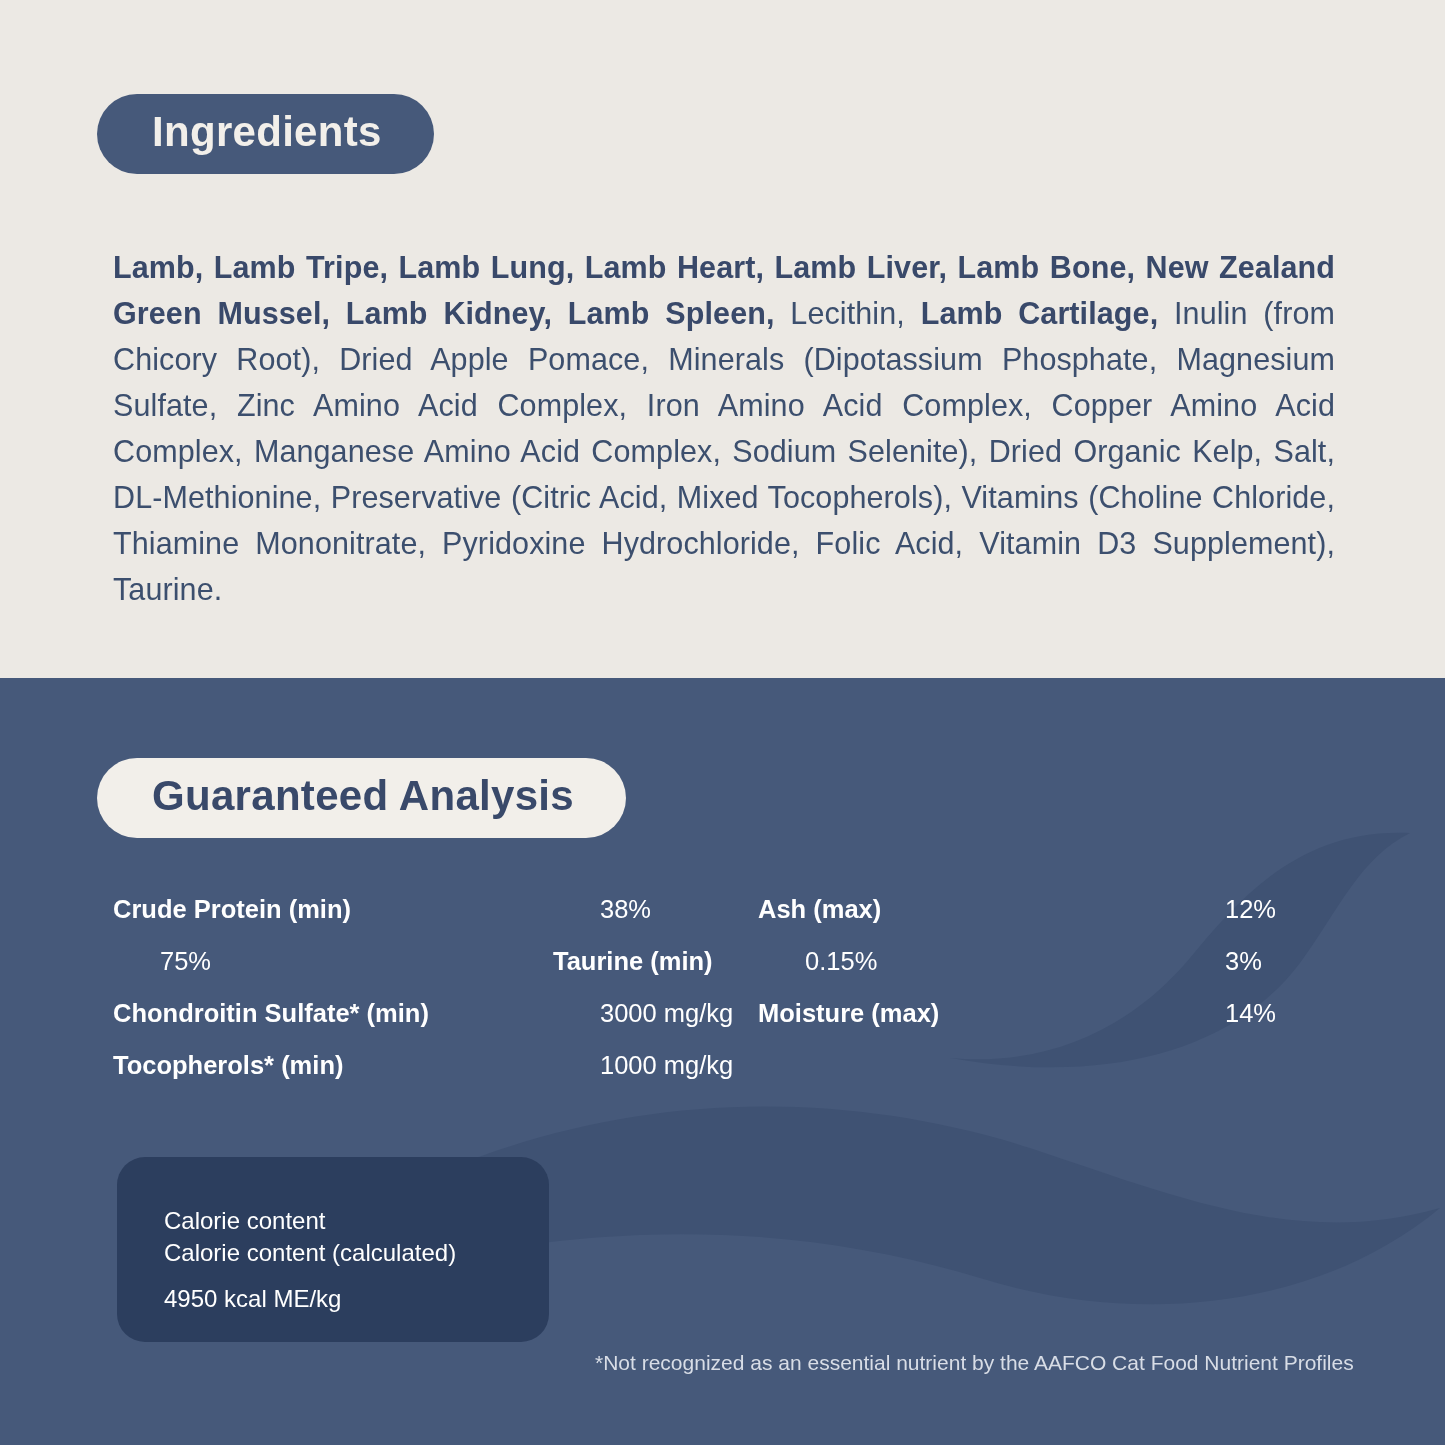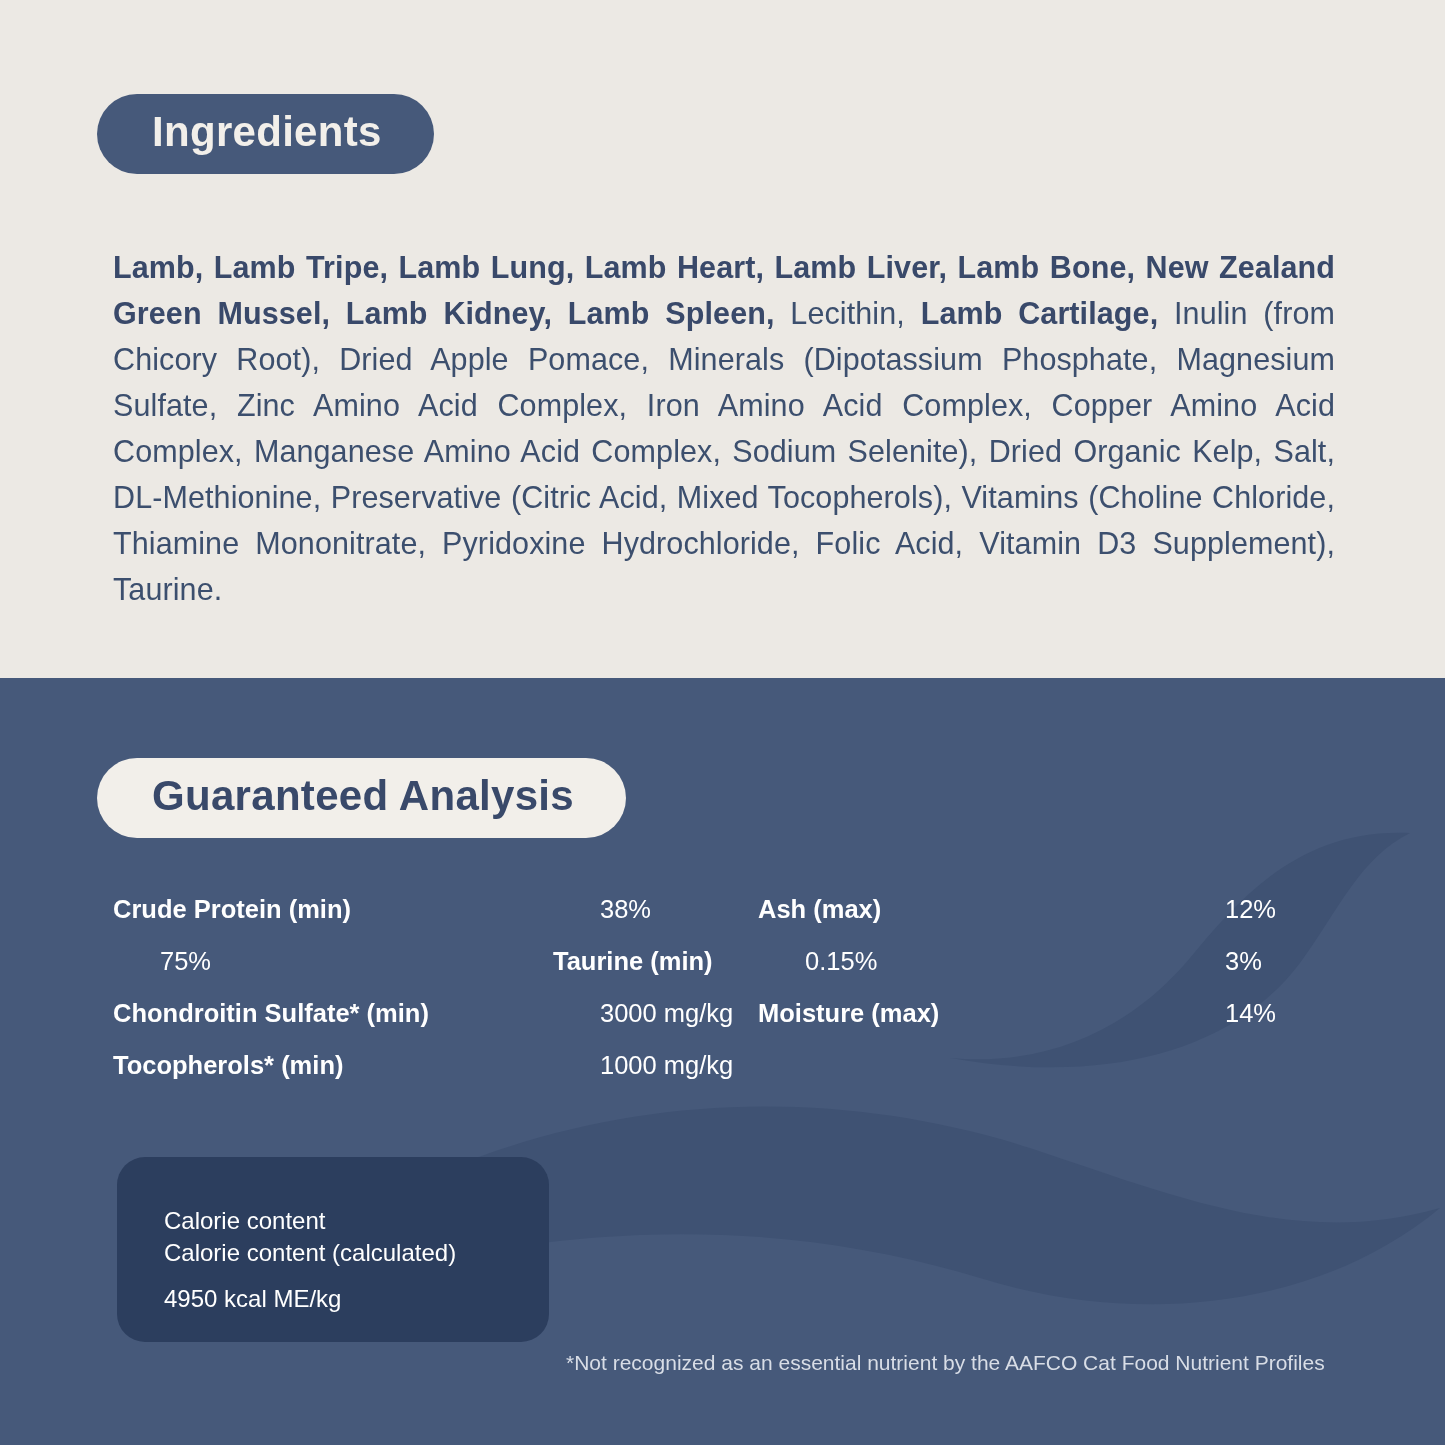--- a/index.html
+++ b/index.html
@@ -133,21 +133,21 @@
     font-size: 24px;
     line-height: 32px;
     white-space: nowrap;
   }
   .calorie-gap {
     height: 14px;
   }
 
   .footnote {
     position: absolute;
-    left: 566px;
+    left: 595px;
     top: 672px;
     color: #d8dde6;
     font-size: 21px;
     line-height: 26px;
     white-space: nowrap;
   }
 </style>
 </head>
 <body>
 

